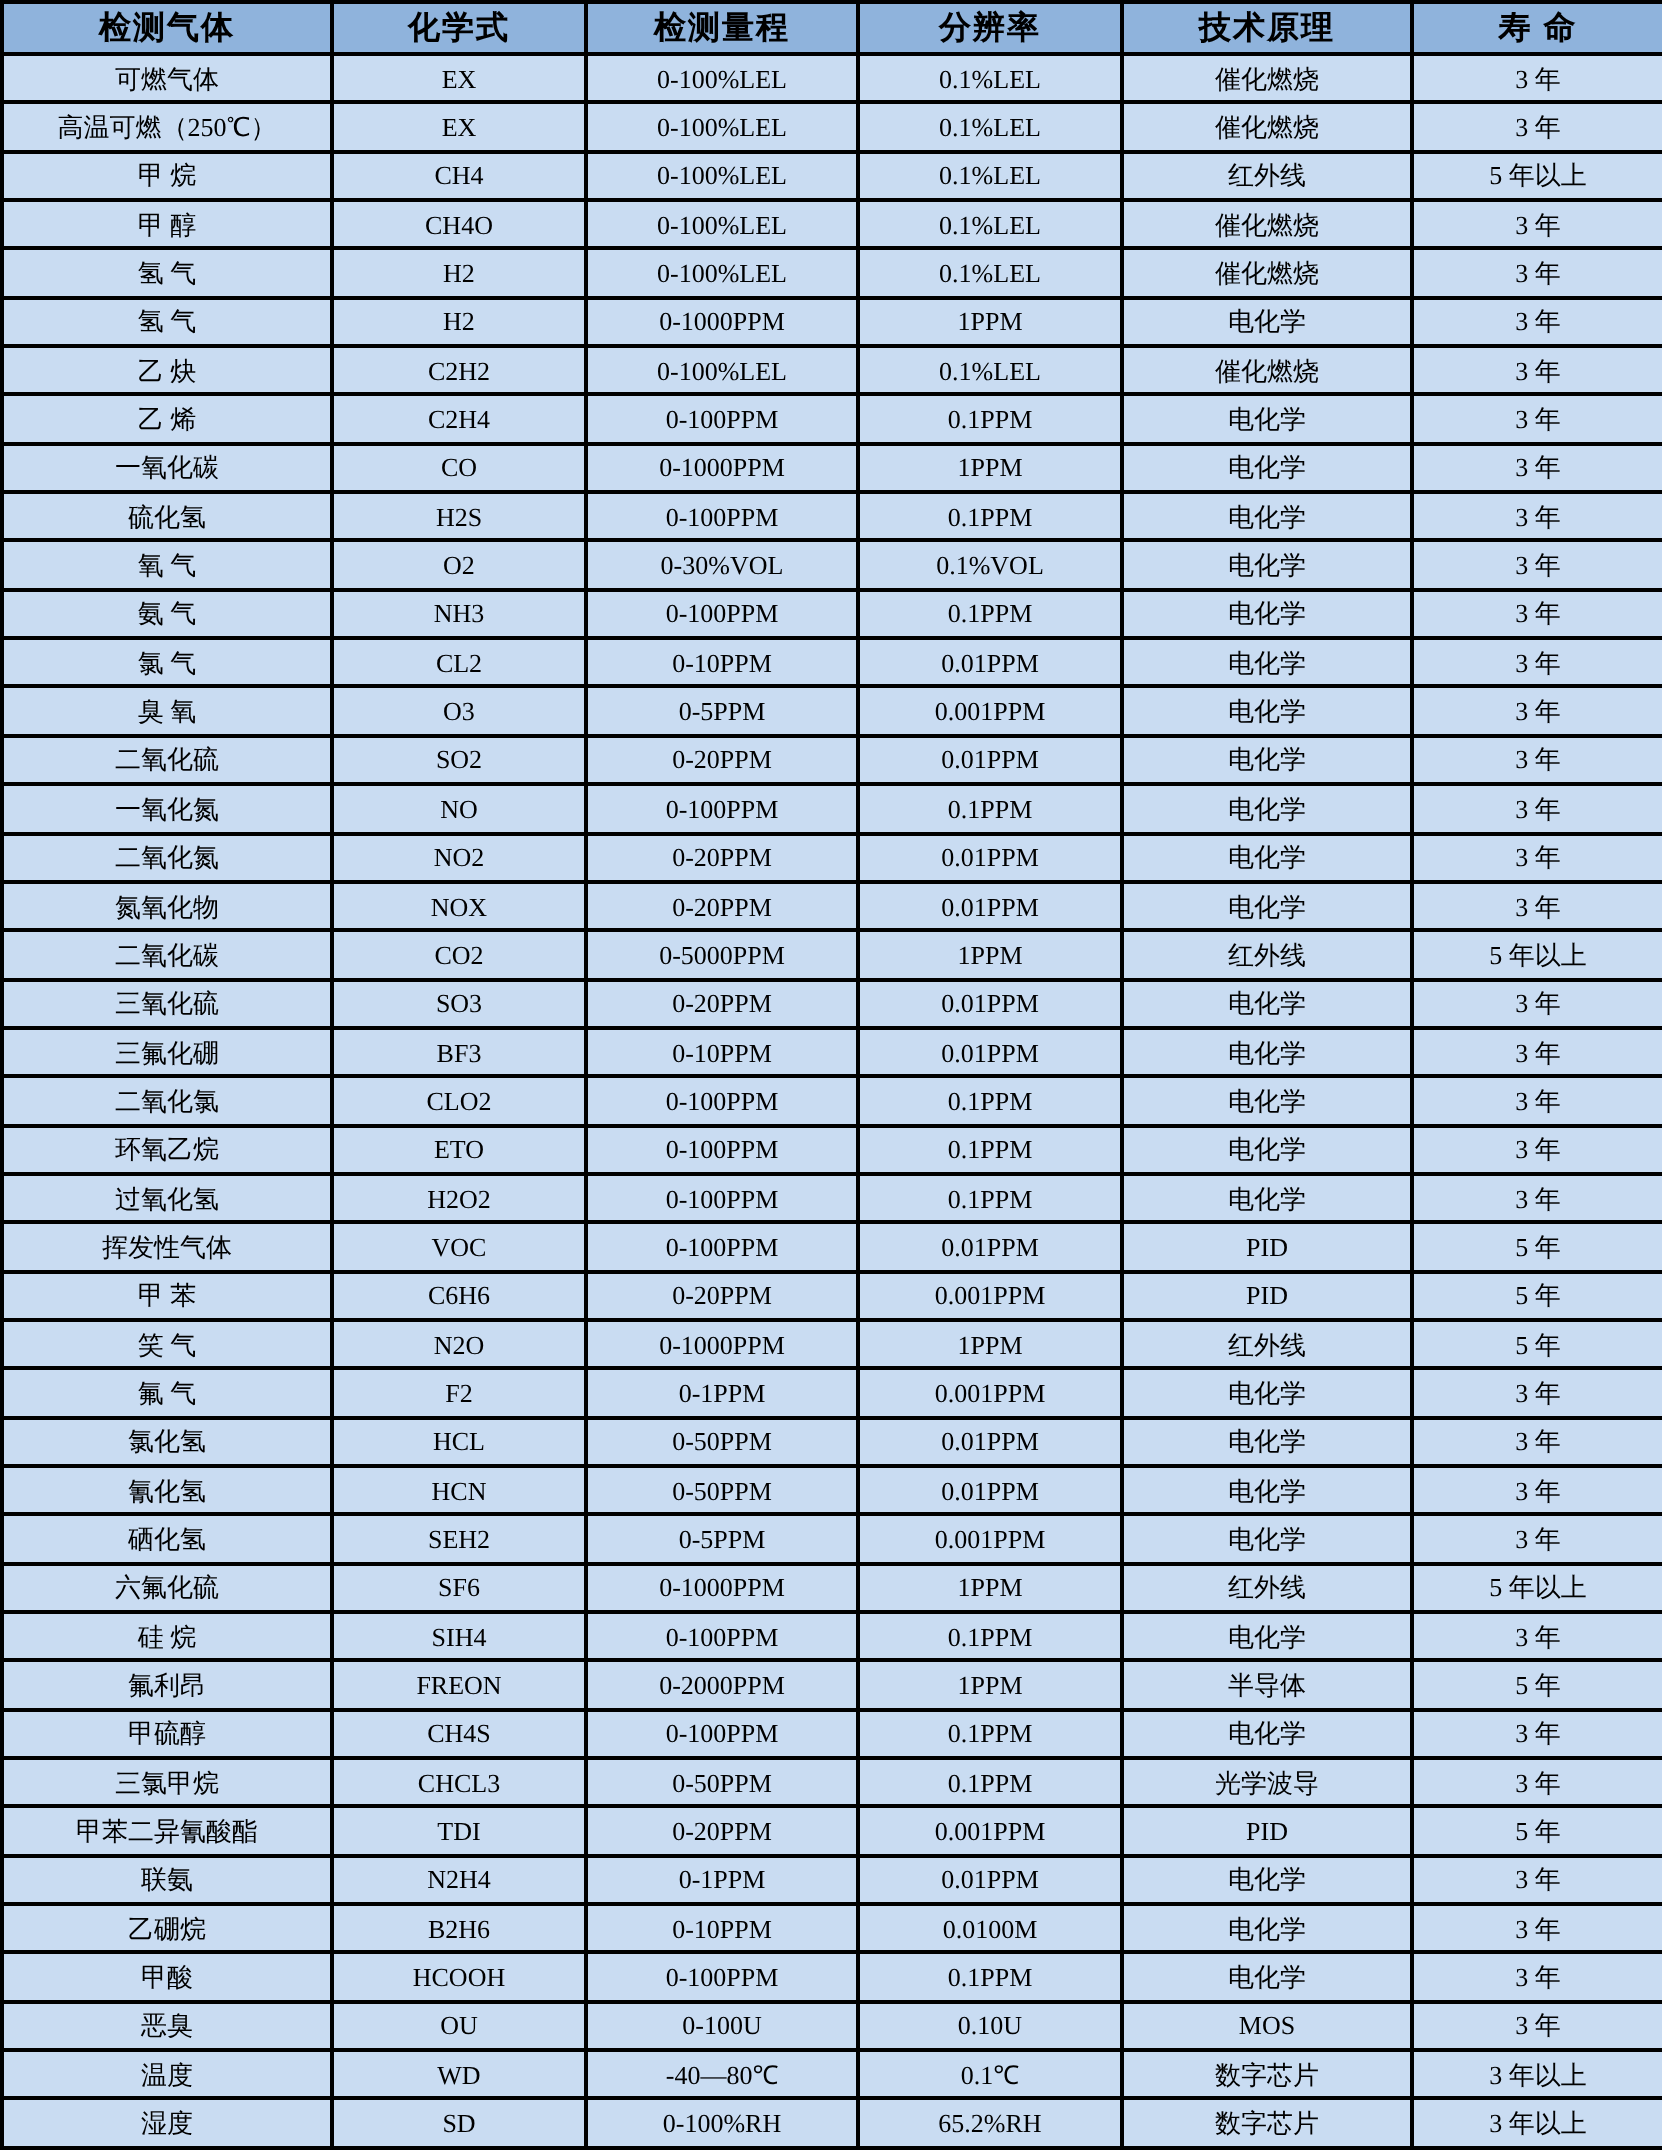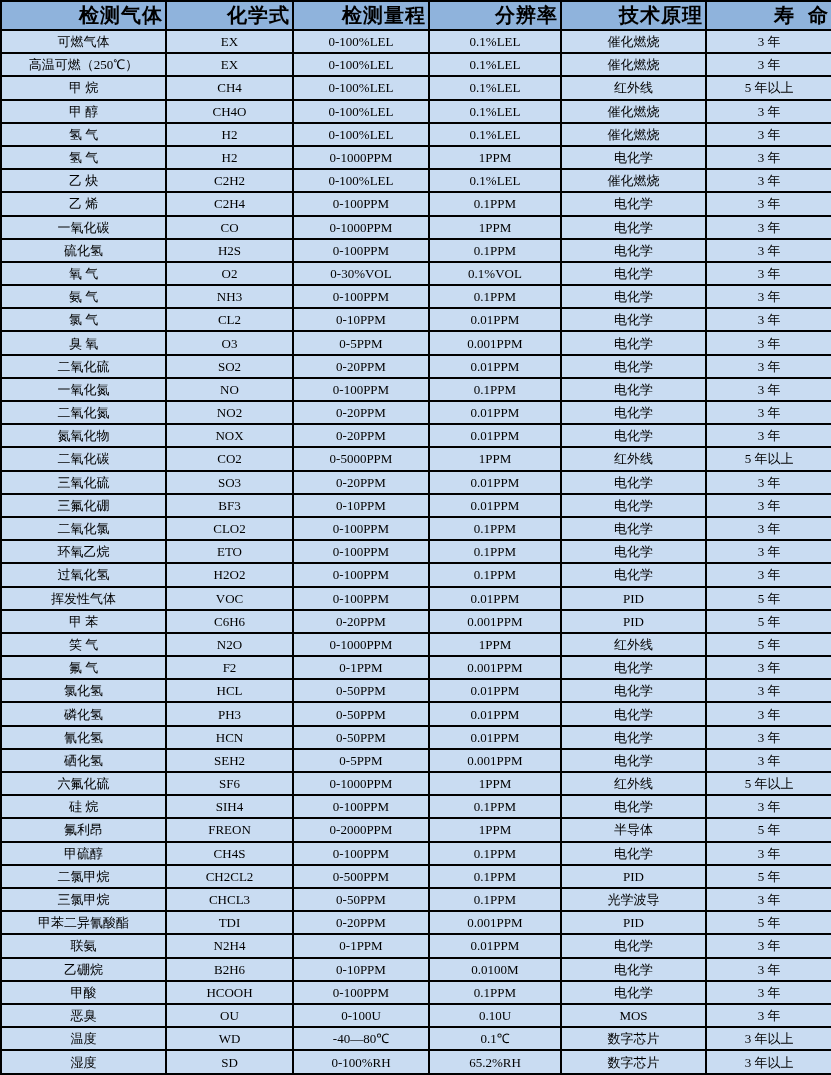--- a/index.html
+++ b/index.html
@@ -26,26 +26,25 @@
     border: 2px solid var(--border, #000000);
     text-align: center;
     vertical-align: middle;
     padding: 0 2px;
     overflow: hidden;
     white-space: nowrap;
     color: var(--text, #000000);
   }
   table.gas-table thead th {
     background: var(--header-bg, #8fb3dc);
-    font-family: Liberation Mono, monospace;
+    font-family: Liberation Sans, sans-serif;
     font-weight: bold;
-    font-size: 20px;
+    font-size: 16px;
     height: 24px;
     letter-spacing: 1px;
-    text-align: right;
   }
   table.gas-table tbody td {
     background: var(--row-bg, #c9dcf2);
     font-family: "Liberation Serif", serif;
     font-size: 13px;
     line-height: 1;
     height: 19px;
   }
 </style>
 </head>
@@ -298,28 +297,20 @@
         </tr>
         <tr>
           <td>氯化氢</td>
           <td>HCL</td>
           <td>0-50PPM</td>
           <td>0.01PPM</td>
           <td>电化学</td>
           <td>3 年</td>
         </tr>
         <tr>
-          <td>磷化氢</td>
-          <td>PH3</td>
-          <td>0-50PPM</td>
-          <td>0.01PPM</td>
-          <td>电化学</td>
-          <td>3 年</td>
-        </tr>
-        <tr>
           <td>氰化氢</td>
           <td>HCN</td>
           <td>0-50PPM</td>
           <td>0.01PPM</td>
           <td>电化学</td>
           <td>3 年</td>
         </tr>
         <tr>
           <td>硒化氢</td>
           <td>SEH2</td>
@@ -352,28 +343,20 @@
           <td>半导体</td>
           <td>5 年</td>
         </tr>
         <tr>
           <td>甲硫醇</td>
           <td>CH4S</td>
           <td>0-100PPM</td>
           <td>0.1PPM</td>
           <td>电化学</td>
           <td>3 年</td>
-        </tr>
-        <tr>
-          <td>二氯甲烷</td>
-          <td>CH2CL2</td>
-          <td>0-500PPM</td>
-          <td>0.1PPM</td>
-          <td>PID</td>
-          <td>5 年</td>
         </tr>
         <tr>
           <td>三氯甲烷</td>
           <td>CHCL3</td>
           <td>0-50PPM</td>
           <td>0.1PPM</td>
           <td>光学波导</td>
           <td>3 年</td>
         </tr>
         <tr>

